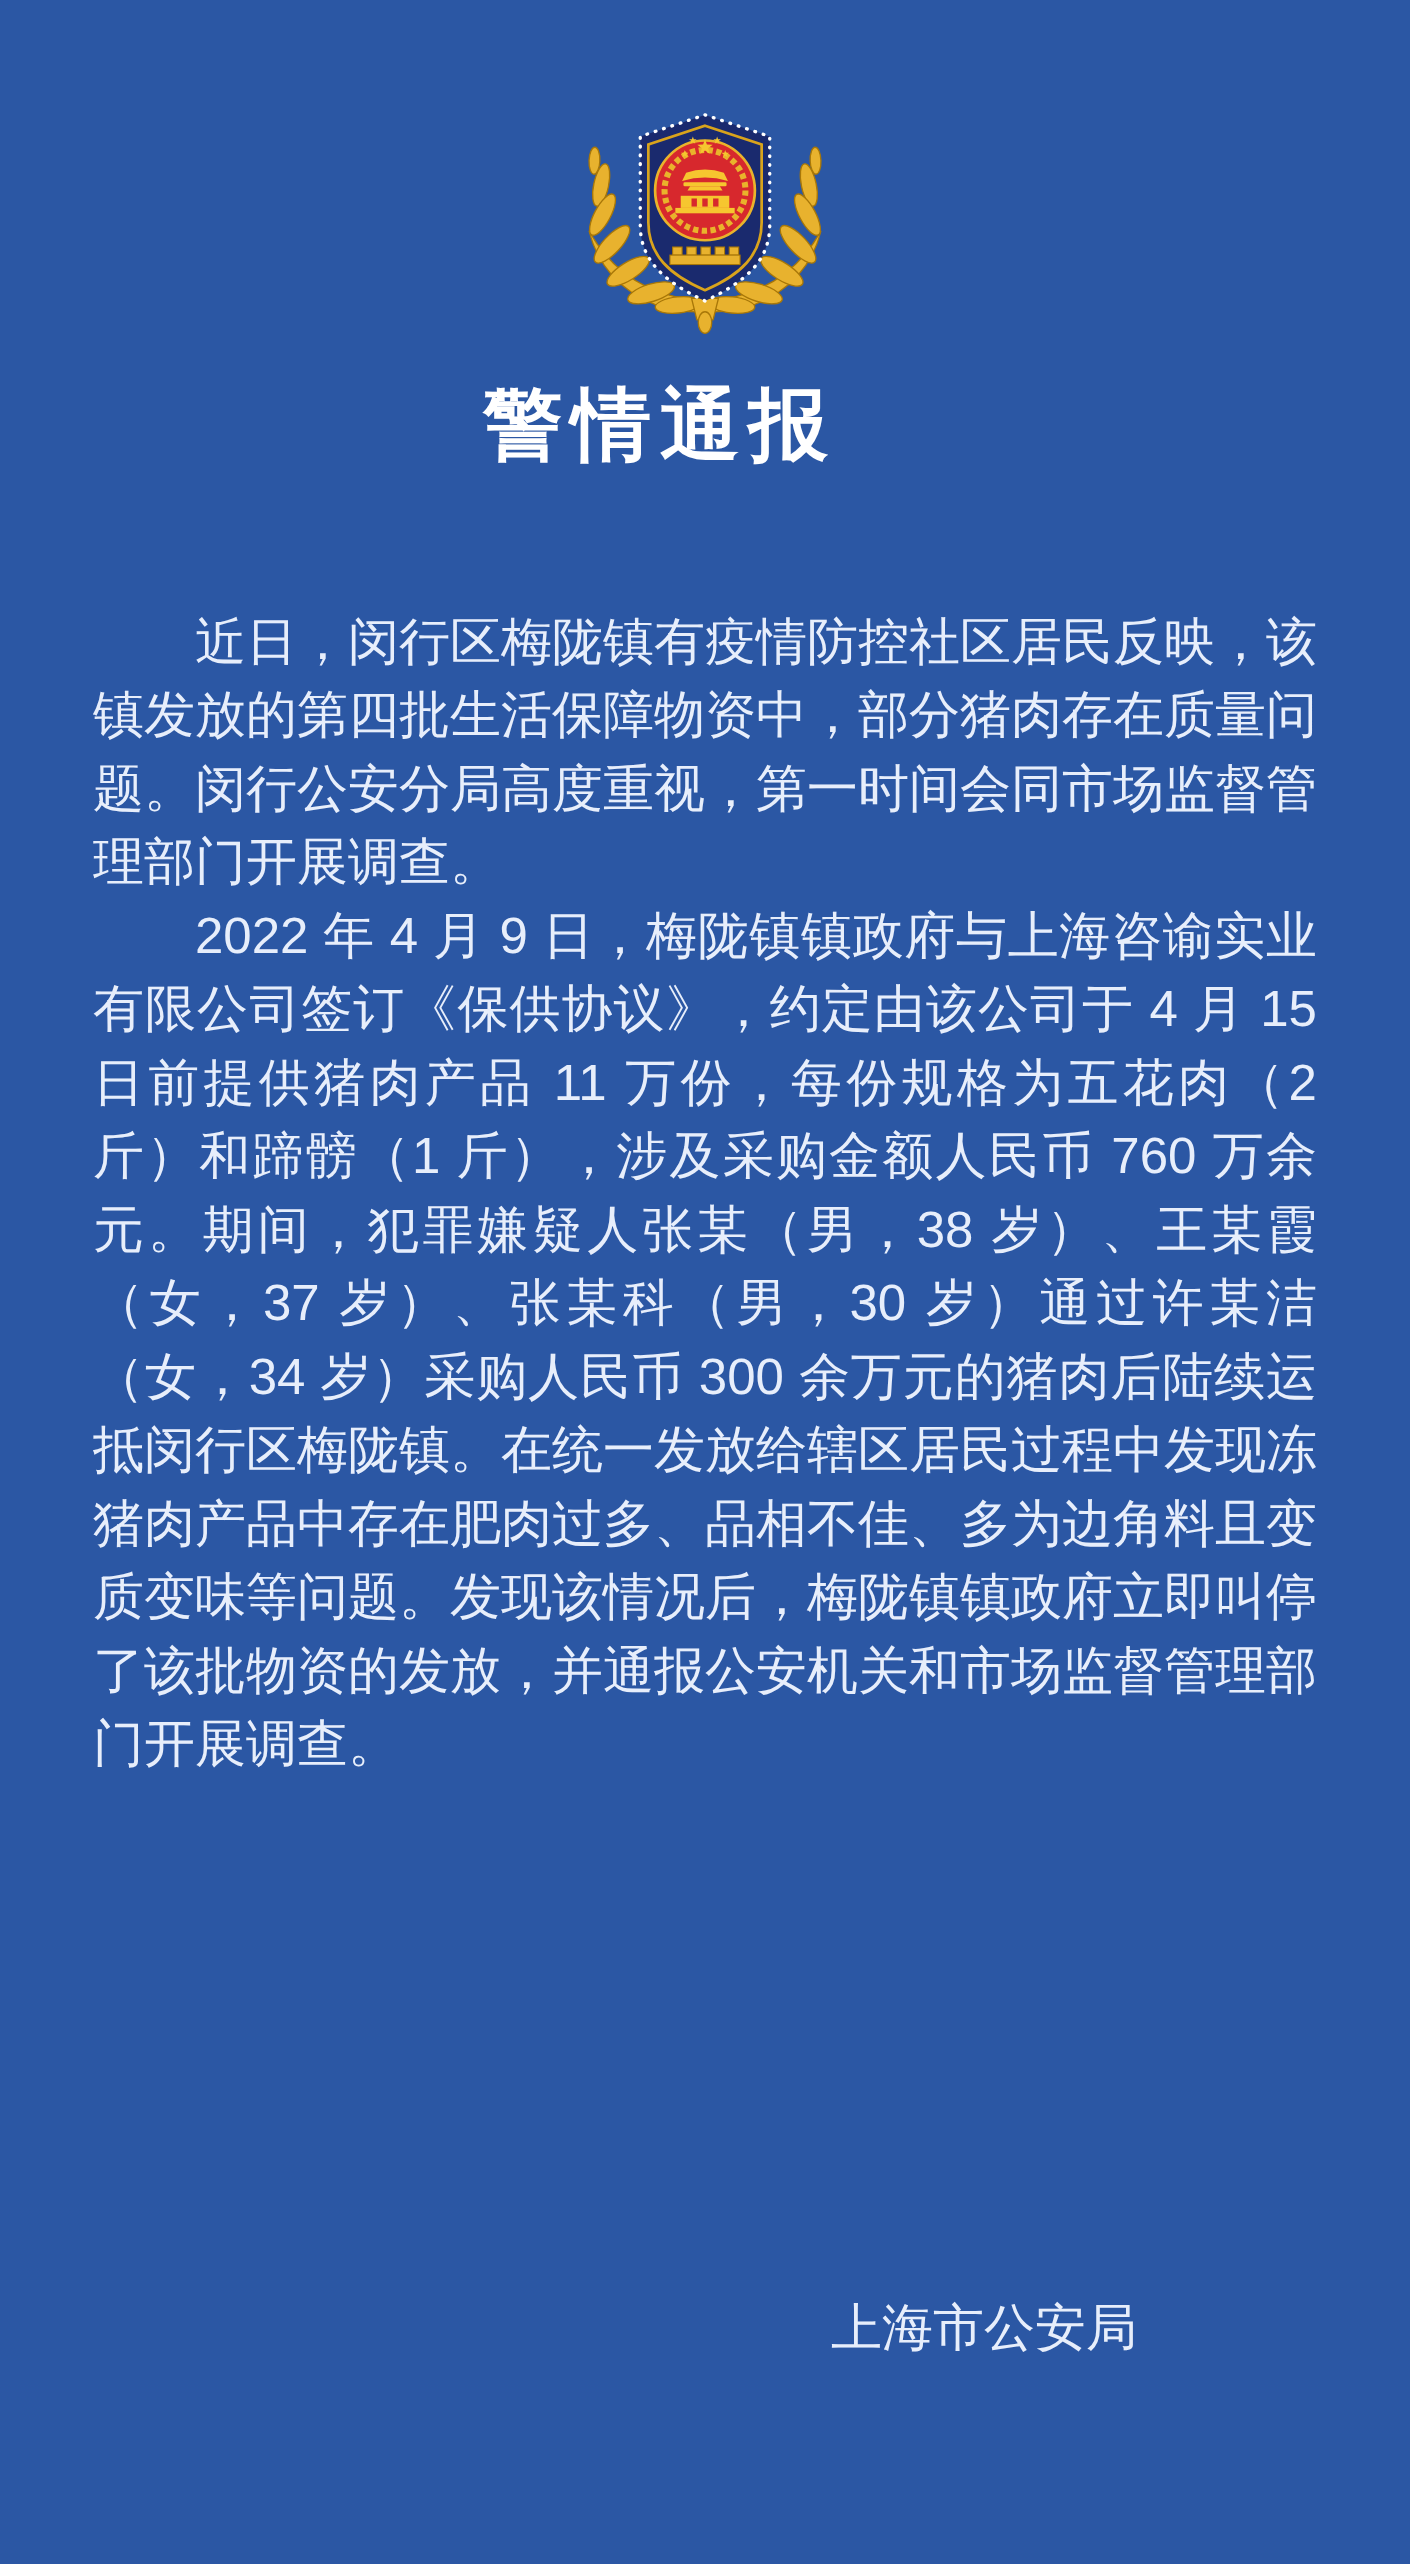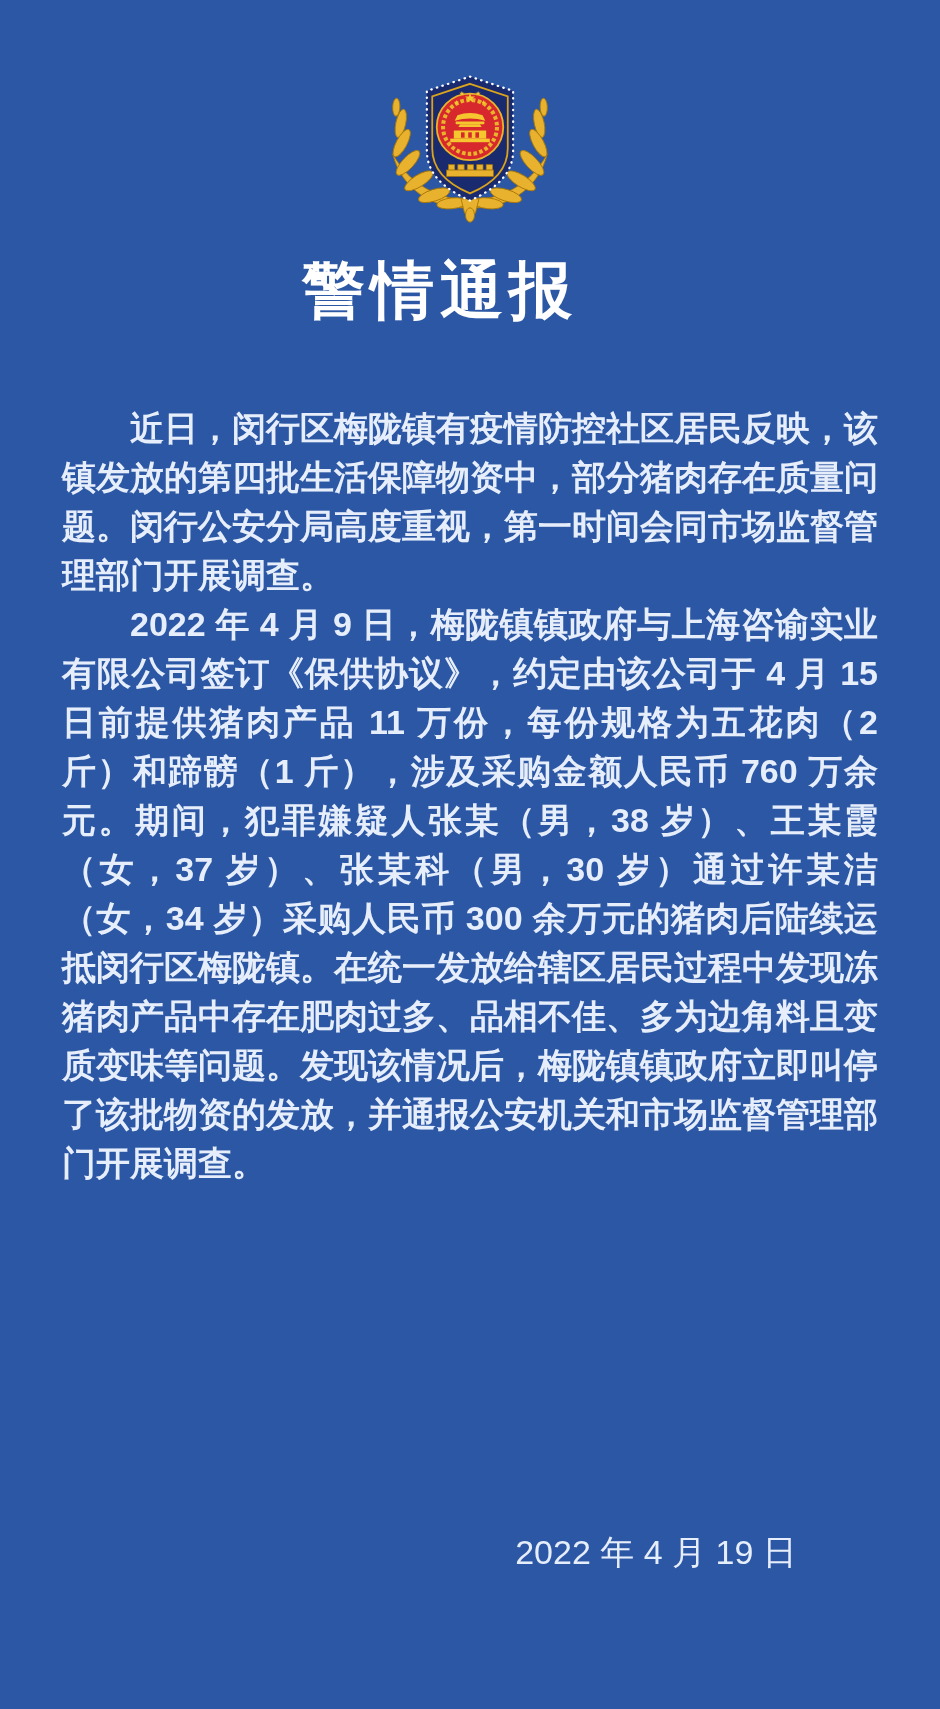--- a/index.html
+++ b/index.html
@@ -11,32 +11,31 @@
     overflow:hidden;
   }
   .emblem-wrap{
     position:absolute;top:64px;left:0;width:940px;
     display:flex;justify-content:center;
   }
   .notice-title{
     position:absolute;top:248px;left:0;width:880px;
     text-align:center;
     color:#ffffff;
-    font-size:63px;
+    font-size:53px;
     font-weight:bold;
     letter-spacing:6px;
   }
   .content{
     position:absolute;top:404px;left:62px;width:816px;
     color:#e7eefb;
     font-size:34px;
     line-height:49px;
     text-align:justify;
     text-justify:inter-ideograph;
-    font-weight:bold;
   }
   .content p{
     margin:0;
     text-indent:2em;
     word-break:break-all;
   }
   .footer{
     position:absolute;top:1530px;left:468px;width:376px;
     text-align:center;
     color:#e7eefb;
@@ -113,14 +112,14 @@
 </div>
 
 <div class="notice-title">警情通报</div>
 
 <div class="content">
   <p>近日，闵行区梅陇镇有疫情防控社区居民反映，该镇发放的第四批生活保障物资中，部分猪肉存在质量问题。闵行公安分局高度重视，第一时间会同市场监督管理部门开展调查。</p>
   <p>2022 年 4 月 9 日，梅陇镇镇政府与上海咨谕实业有限公司签订《保供协议》，约定由该公司于 4 月 15 日前提供猪肉产品 11 万份，每份规格为五花肉（2 斤）和蹄髈（1 斤），涉及采购金额人民币 760 万余元。期间，犯罪嫌疑人张某（男，38 岁）、王某霞（女，37 岁）、张某科（男，30 岁）通过许某洁（女，34 岁）采购人民币 300 余万元的猪肉后陆续运抵闵行区梅陇镇。在统一发放给辖区居民过程中发现冻猪肉产品中存在肥肉过多、品相不佳、多为边角料且变质变味等问题。发现该情况后，梅陇镇镇政府立即叫停了该批物资的发放，并通报公安机关和市场监督管理部门开展调查。</p>
 </div>
 
 <div class="footer">
-  <div class="date">2022 年 4 月 19 日</div>
+  <div class="issuer">上海市公安局</div>
 </div>
 
 </body></html>

